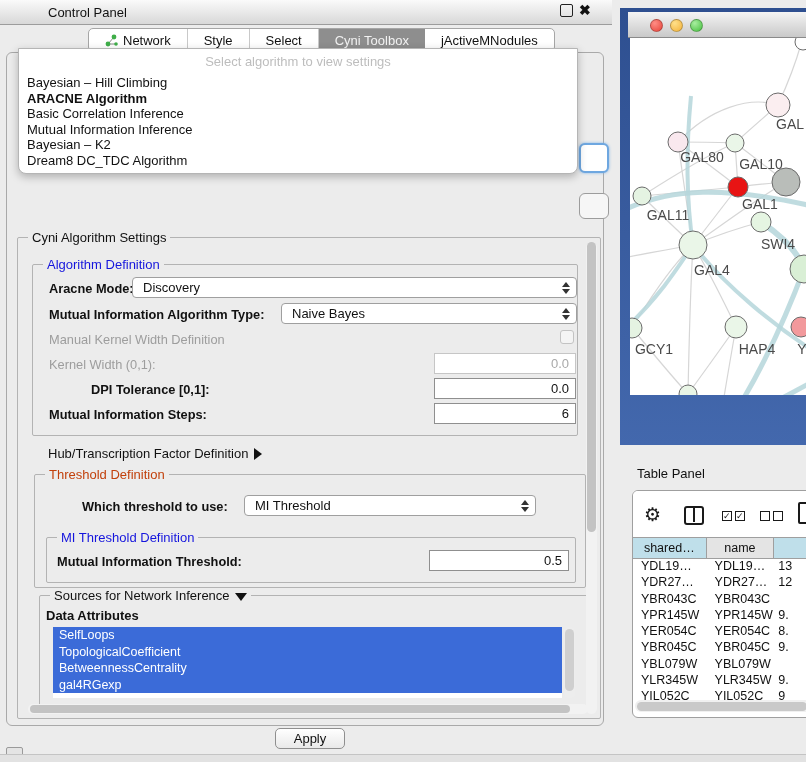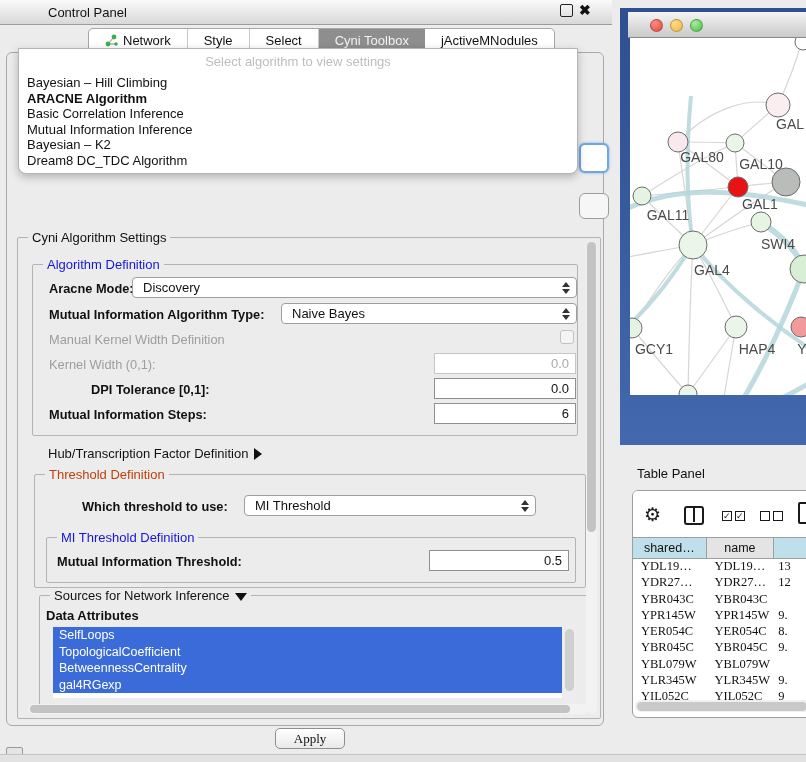--- a/index.html
+++ b/index.html
@@ -93,21 +93,21 @@
   #attr-scroll .thumb { position:absolute; left:1px; top:2px; width:9px; height:62px;
     background:#cfcfcf; border-radius:5px; }
 
   .tri-right { display:inline-block; width:0; height:0; border-top:6px solid transparent;
     border-bottom:6px solid transparent; border-left:8px solid #111; vertical-align:-2px; margin-left:6px;}
   .tri-down { display:inline-block; width:0; height:0; border-left:6px solid transparent;
     border-right:6px solid transparent; border-top:8px solid #111; vertical-align:-1px; margin-left:5px;}
 
   #apply-btn { position:absolute; left:268px; top:675px; width:70px; height:21px;
     background:linear-gradient(#ffffff,#e9e9e9); border:1px solid #8f8f8f; border-radius:5px;
-    font-size:13px; color:#111; text-align:center; padding-top:2px;font-family:Liberation Serif, serif; }
+    font-size:13px; color:#111; text-align:center; padding-top:2px; }
   #cp-divider { position:absolute; left:7px; top:702px; width:596px; height:1px; background:#cfcfcf; }
 
   #bottom-tabs { position:absolute; left:146px; top:707px; height:22px; display:flex;
     background:#fff; border:1px solid #a6a6a6; border-radius:5px; overflow:hidden; }
   .btab { padding:2px 14px 0; font-size:13px; color:#111; border-right:1px solid #c9c9c9; white-space:nowrap;}
   .btab:last-child { border-right:none; }
   .btab.sel { background:#8e8e8e; color:#f2f2f2; }
 
   #mini-icon { position:absolute; left:6px; top:747px; width:17px; height:12px;
     background:#e4e4e4; border:1px solid #9a9a9a; border-radius:2px; }
@@ -141,21 +141,21 @@
   #page-ic { position:absolute; left:165px; top:11px; width:16px; height:22px; border:2.5px solid #1a1a1a; border-radius:2px; background:#fff;}
 
   #tp-table { position:absolute; left:0; top:46px; width:180px; }
   .th-row { display:flex; height:22px; border-top:1px solid #9f9f9f; border-bottom:1px solid #9f9f9f; }
   .th { font-size:12.5px; color:#111; text-align:center; padding-top:3px;
     border-right:1px solid #9f9f9f; overflow:hidden; white-space:nowrap; }
   .th.c1 { width:76px; background:#bfdfea; }
   .th.c2 { width:70px; background:#e4e4e4; }
   .th.c3 { width:40px; background:#bfdfea; border-right:none; }
   .td-row { display:flex; height:16.3px; }
-  .td { font-size:12.5px; color:#111; padding:0 0 0 8px; overflow:hidden; white-space:nowrap;font-family:Liberation Serif, serif; }
+  .td { font-size:12.5px; color:#111; padding:0 0 0 8px; overflow:hidden; white-space:nowrap; }
   .td.c1 { width:76px; }
   .td.c2 { width:70px; }
   .td.c3 { width:40px; padding-left:4px; }
   #tp-hscroll { position:absolute; left:2px; top:209px; width:176px; height:12px;
     background:#f0f0f0; border-radius:6px; }
   #tp-hscroll .thumb { position:absolute; left:2px; top:1.5px; width:170px; height:9px;
     background:#c9c9c9; border-radius:5px; }
 
   .net-icon { width:13px; height:13px; display:inline-block; }
 </style>

